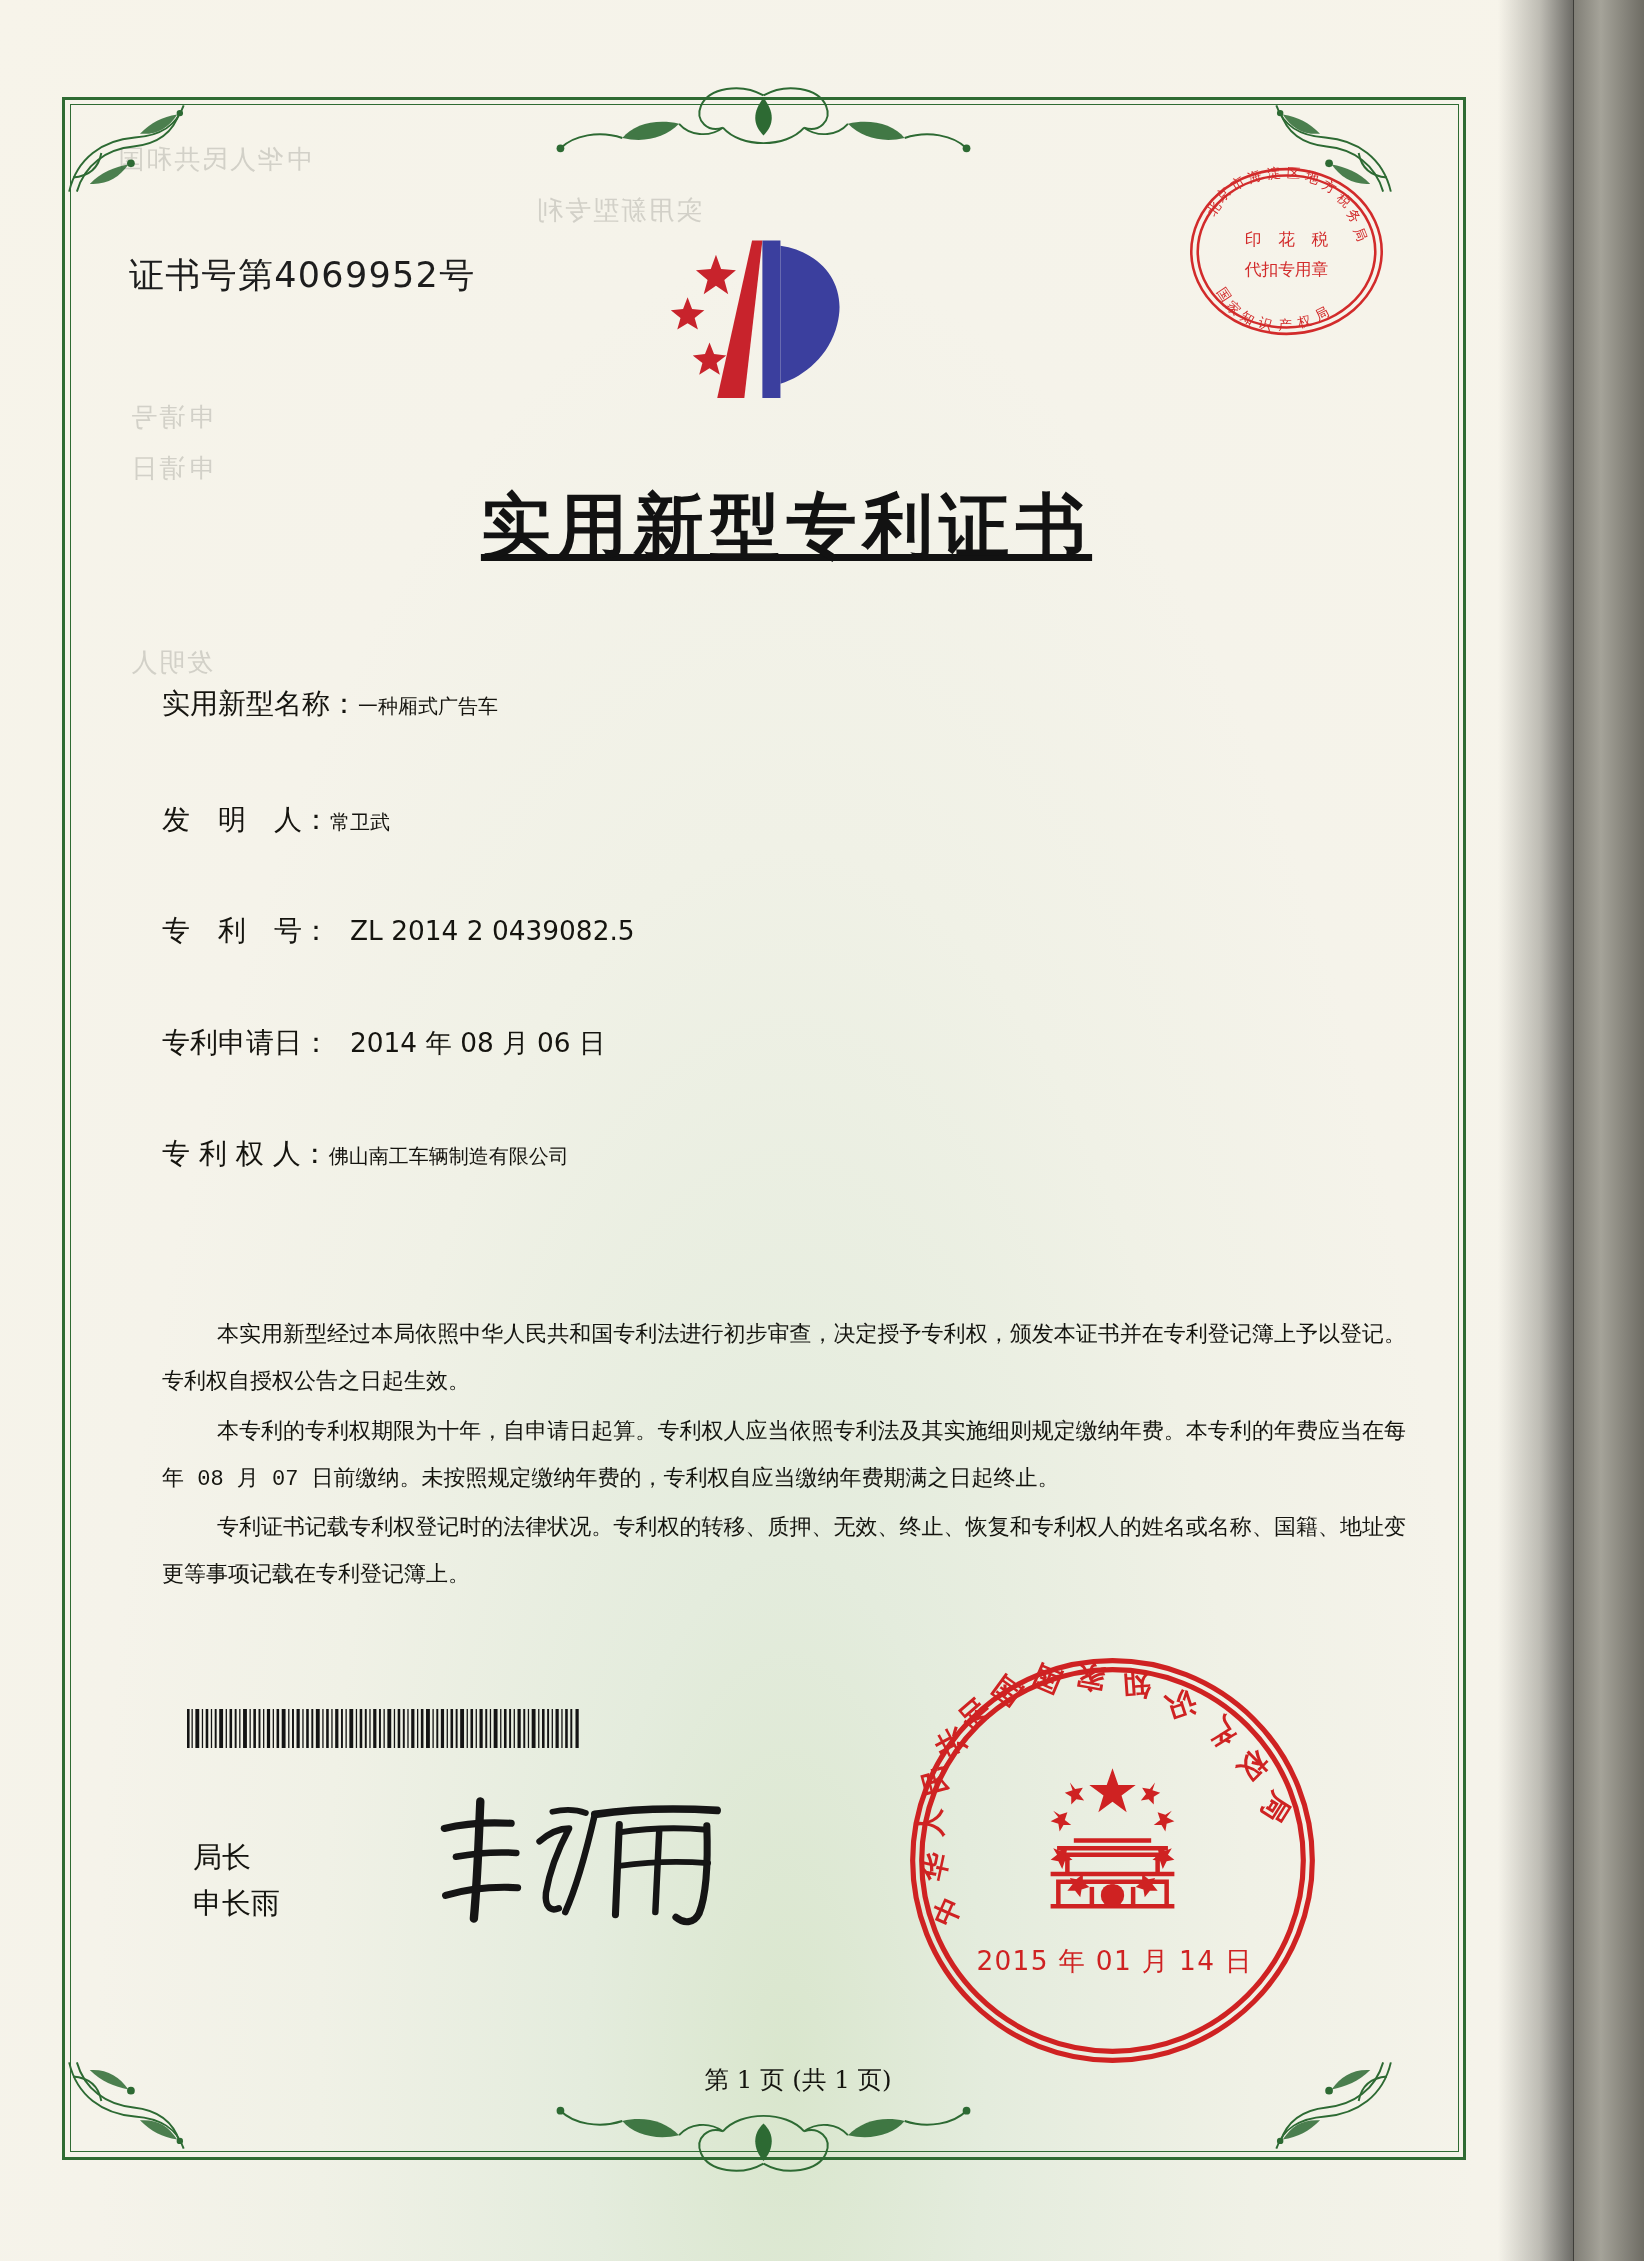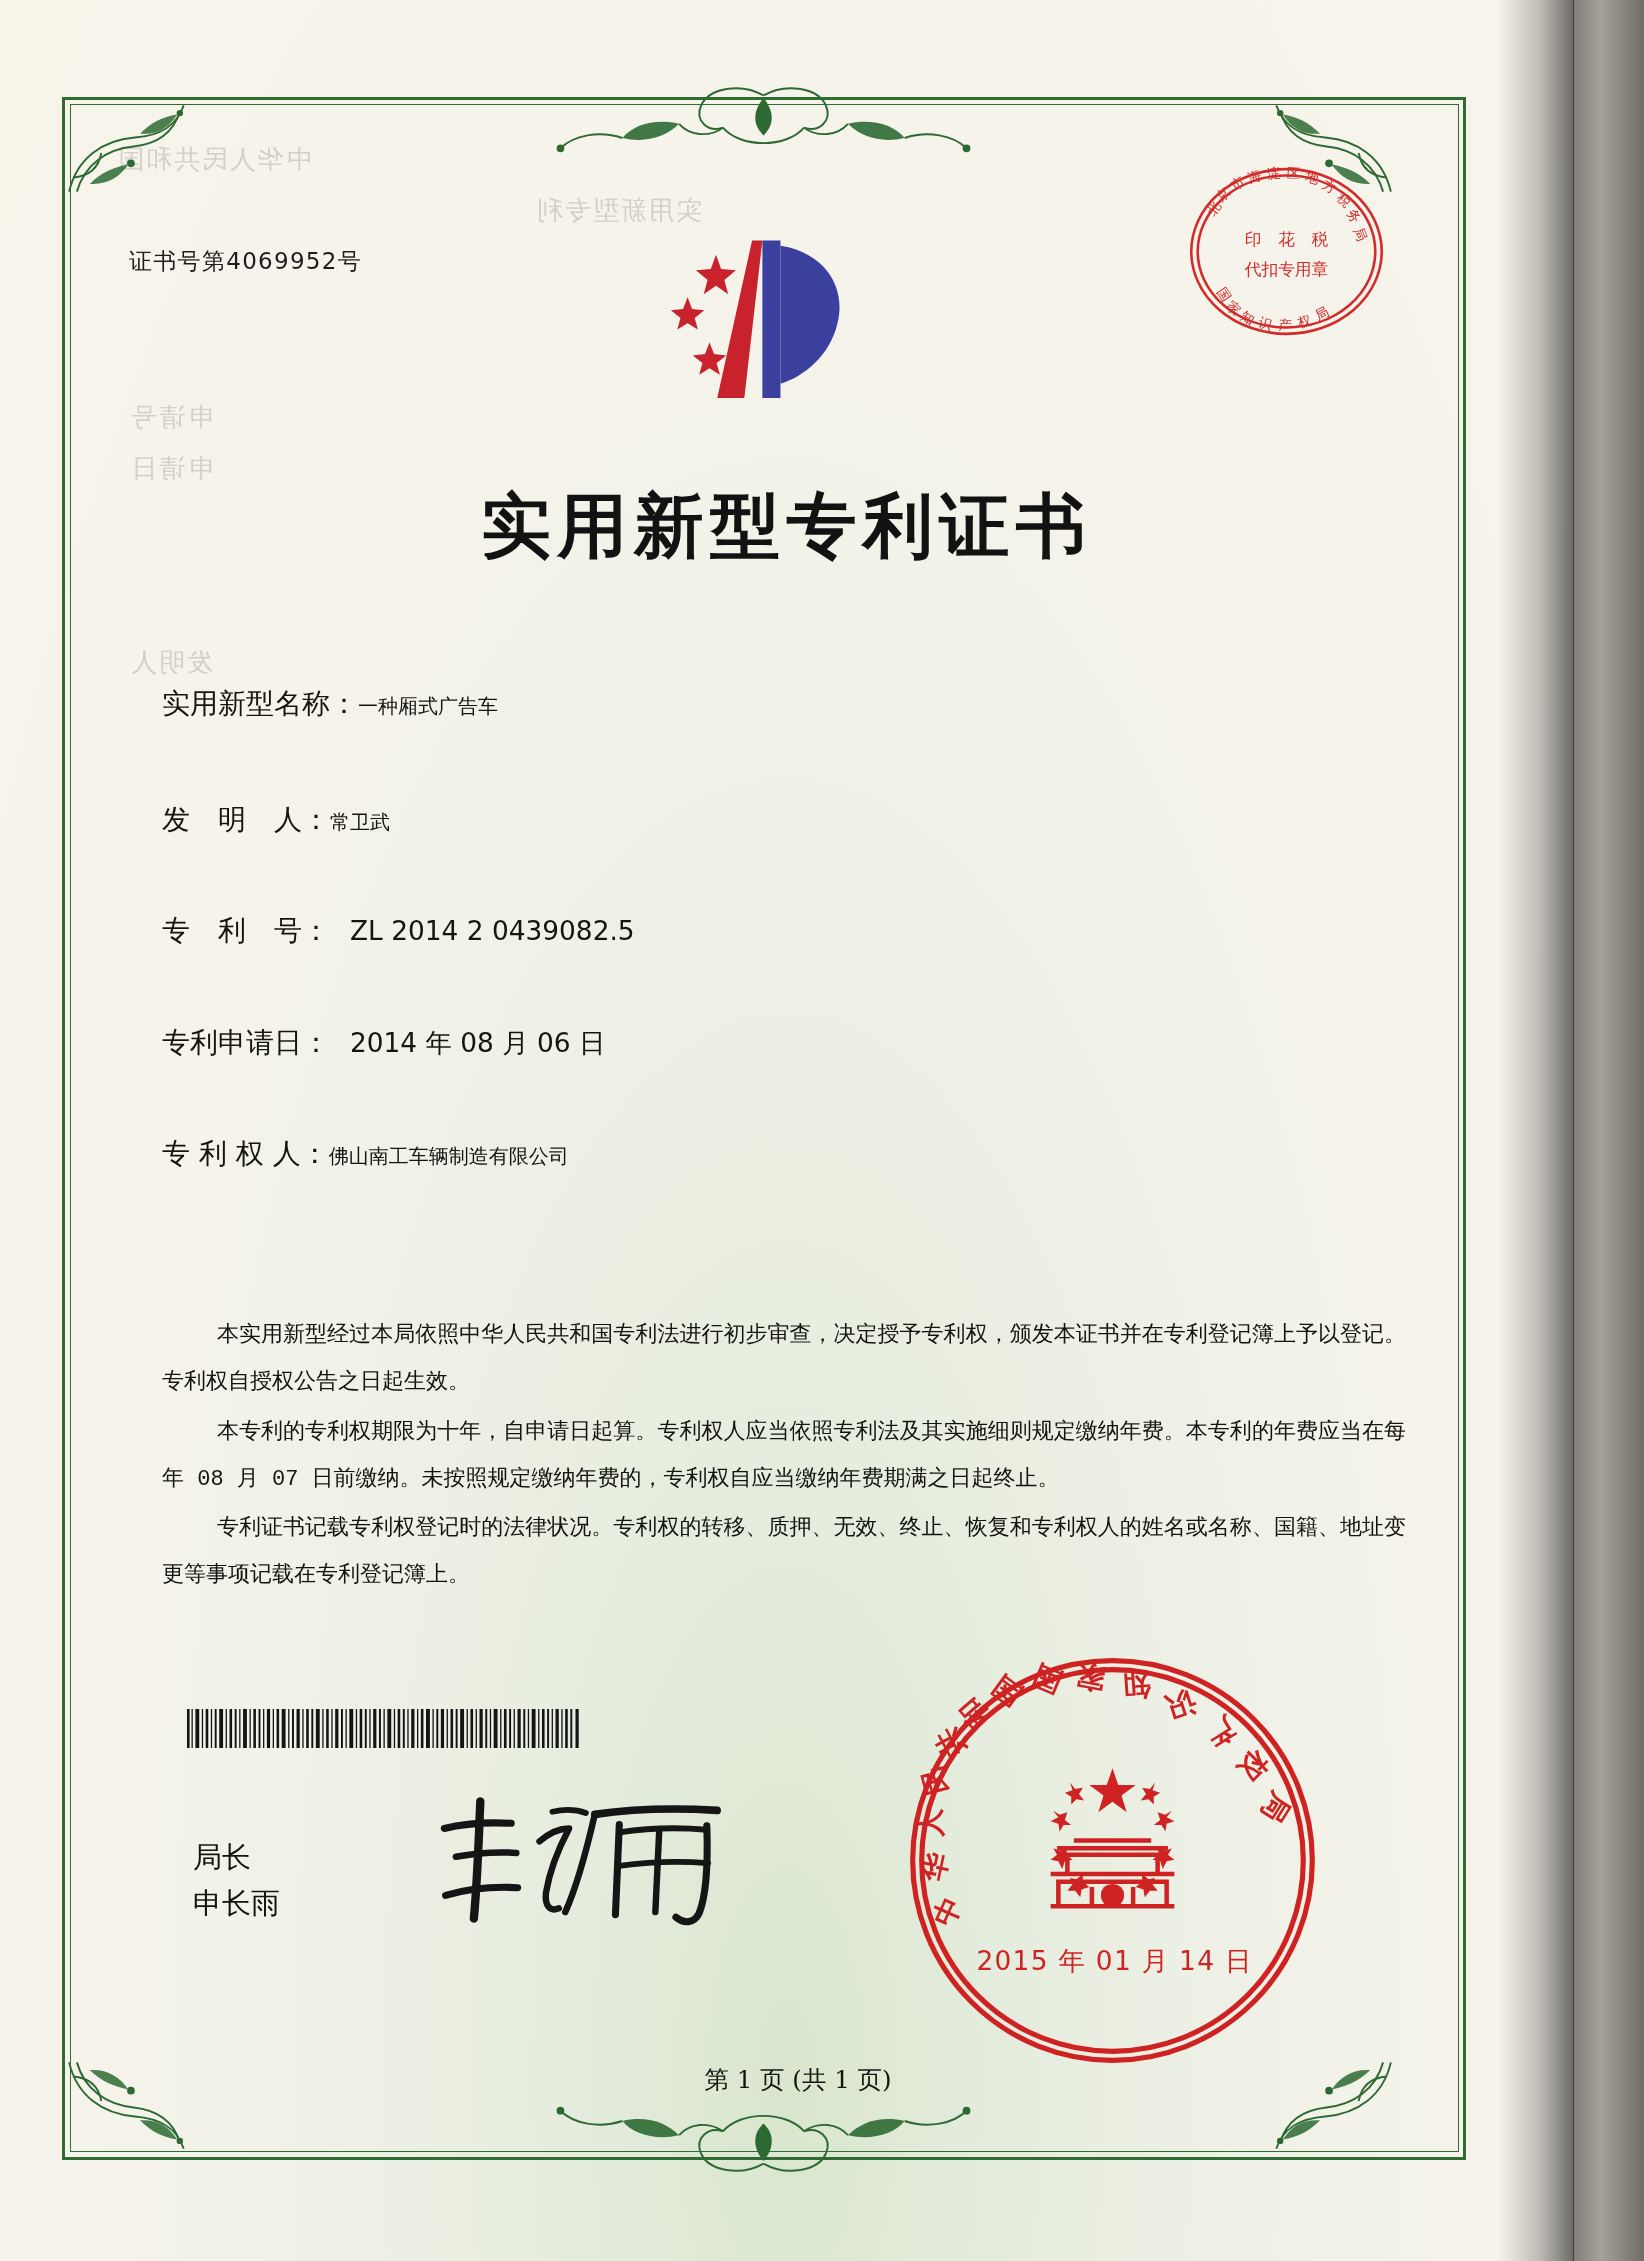--- a/index.html
+++ b/index.html
@@ -101,23 +101,23 @@
   #content {
     position: absolute;
     left: 0; top: 0;
     width: 1573px;
     height: 2261px;
   }
 
   .cert-no {
     position: absolute;
     left: 129px;
-    top: 246px;
+    top: 252px;
     font-family: "DejaVu Sans", sans-serif;
-    font-size: 23px;
+    font-size: 35px;
     letter-spacing: 1.3px;
     color: #1d1d1d;
     text-align: center;
   }
 
   
   #logo {
     position: absolute;
     left: 654px;
     top: 229px;
@@ -140,20 +140,21 @@
     position: absolute;
     left: 0;
     top: 480px;
     width: 1573px;
     text-align: center;
     font-family: "DejaVu Serif", serif;
     font-size: 70px;
     font-weight: bold;
     letter-spacing: 6.4px;
     color: #121212;
+    text-decoration: underline;
   }
 
   .field {
     position: absolute;
     left: 162px;
     font-family: "DejaVu Serif", serif;
     font-size: 28px;
     color: #15140f;
     white-space: nowrap;
   }

